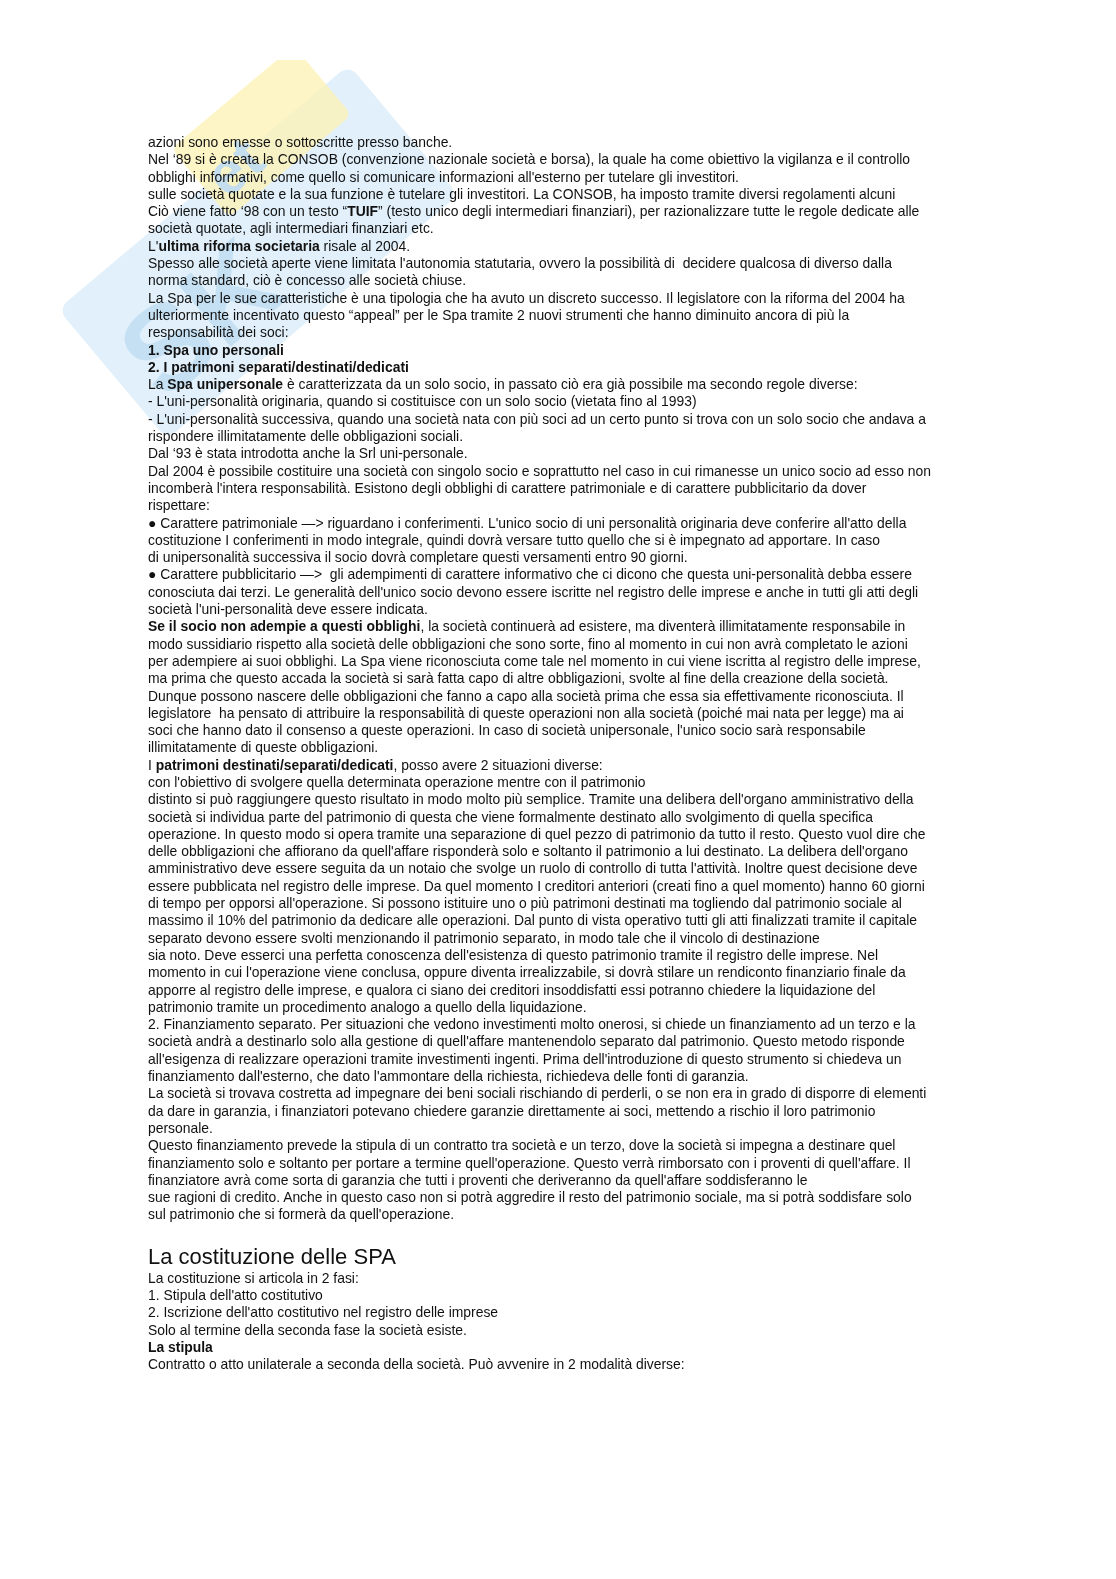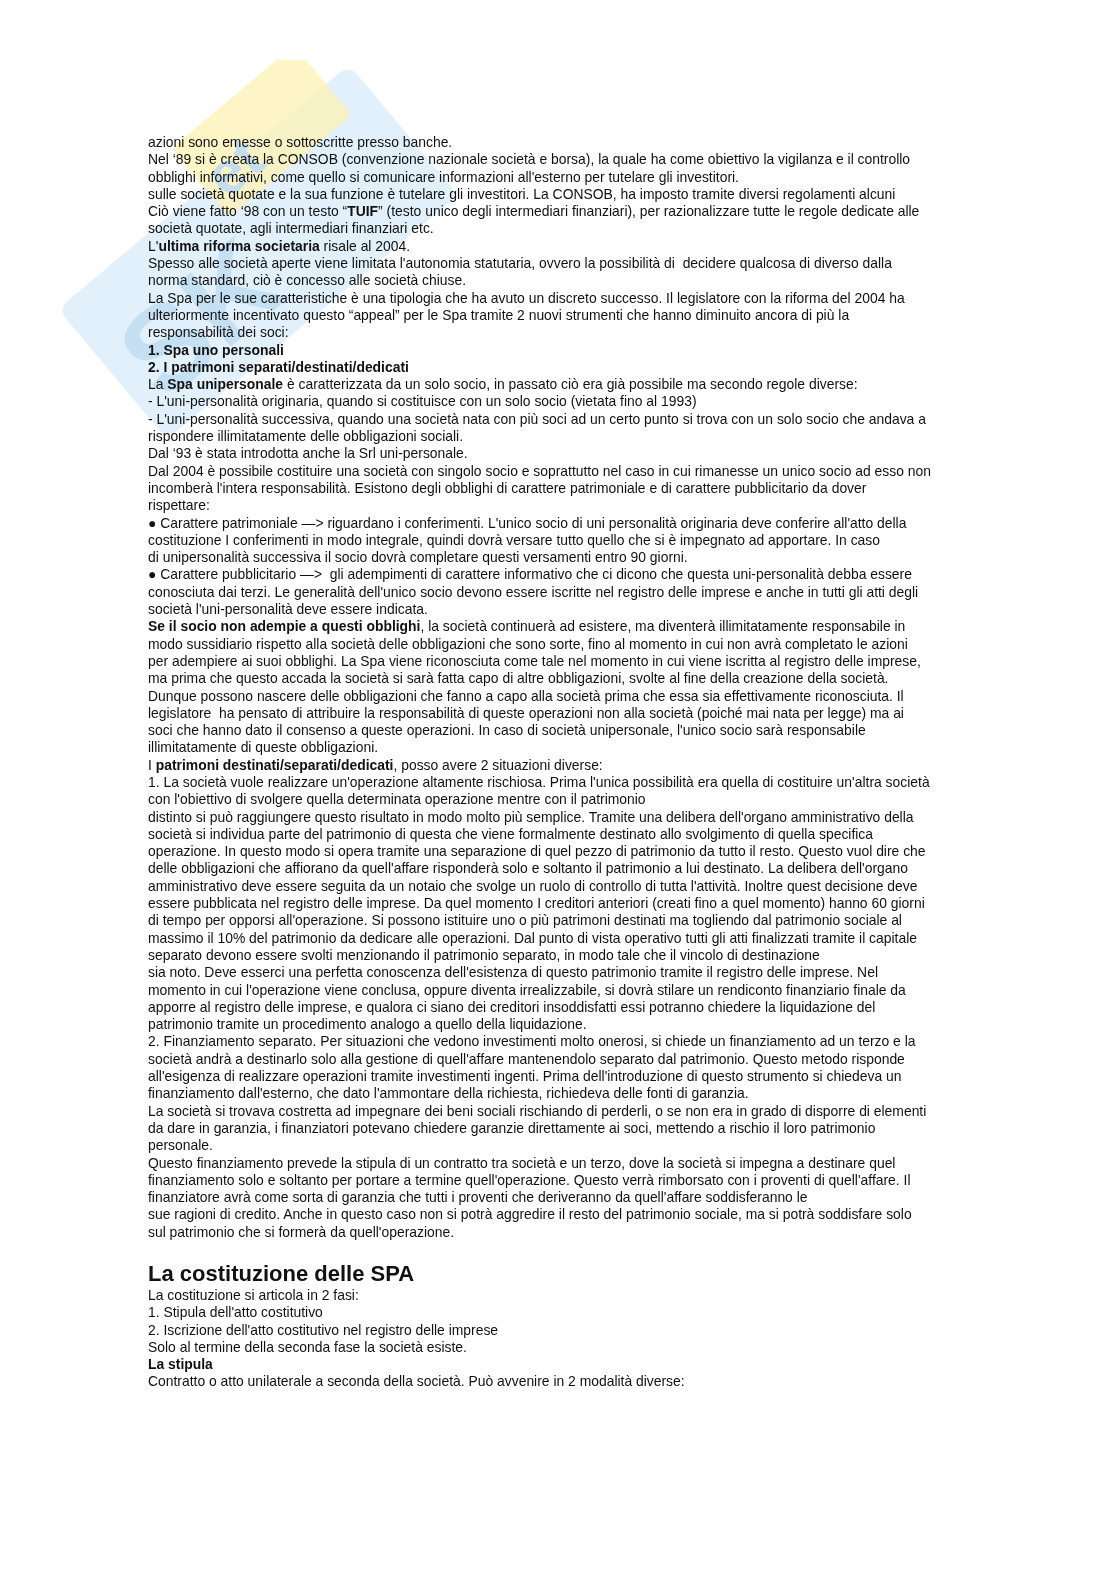--- a/index.html
+++ b/index.html
@@ -2,21 +2,21 @@
 <html><head>
 <meta charset="utf-8">
 <style>
   html, body { margin: 0; padding: 0; background: #ffffff; }
   body { width: 1116px; height: 1579px; position: relative; overflow: hidden;
          font-family: "Liberation Sans", sans-serif; color: #111; }
   .watermark { position: absolute; left: 20px; top: 60px; width: 480px; height: 420px; pointer-events: none; }
   .page { position: absolute; left: 148px; top: 134px; width: 850px; font-size: 13.9px; line-height: 17.3px; }
   .line { display: block; white-space: pre; }
   .b { font-weight: bold; }
-  .h1 { display: block; font-size: 22px; font-weight: bold; line-height: 26px; margin-top: 20px; }
+  .h1 { display: block; font-size: 22px; font-weight: normal; line-height: 26px; margin-top: 20px; }
 </style>
 </head>
 <body>
 
 <svg class="watermark" viewBox="0 0 480 420">
   <g transform="rotate(-40 240 210)">
     <rect x="60" y="110" width="380" height="170" rx="12" fill="#d7ebf8" opacity="0.75"></rect>
     <rect x="250" y="60" width="160" height="90" rx="8" fill="#fdf3b8" opacity="0.8"></rect>
     <text x="80" y="250" font-size="120" font-weight="bold" fill="#c2dff3" font-family="Liberation Sans, sans-serif" opacity="0.9">SK</text>
     <text x="260" y="135" font-size="60" font-weight="bold" fill="#bfdcf2" font-family="Liberation Sans, sans-serif" opacity="0.9">et</text>
@@ -54,21 +54,20 @@
     <span class="line">società l'uni-personalità deve essere indicata.</span>
     <span class="line"><span class="b">Se il socio non adempie a questi obblighi</span><span>, la società continuerà ad esistere, ma diventerà illimitatamente responsabile in</span></span>
     <span class="line">modo sussidiario rispetto alla società delle obbligazioni che sono sorte, fino al momento in cui non avrà completato le azioni</span>
     <span class="line">per adempiere ai suoi obblighi. La Spa viene riconosciuta come tale nel momento in cui viene iscritta al registro delle imprese,</span>
     <span class="line">ma prima che questo accada la società si sarà fatta capo di altre obbligazioni, svolte al fine della creazione della società.</span>
     <span class="line">Dunque possono nascere delle obbligazioni che fanno a capo alla società prima che essa sia effettivamente riconosciuta. Il</span>
     <span class="line">legislatore  ha pensato di attribuire la responsabilità di queste operazioni non alla società (poiché mai nata per legge) ma ai</span>
     <span class="line">soci che hanno dato il consenso a queste operazioni. In caso di società unipersonale, l'unico socio sarà responsabile</span>
     <span class="line">illimitatamente di queste obbligazioni.</span>
     <span class="line"><span>I </span><span class="b">patrimoni destinati/separati/dedicati</span><span>, posso avere 2 situazioni diverse:</span></span>
-    <span class="line">1. La società vuole realizzare un'operazione altamente rischiosa. Prima l'unica possibilità era quella di costituire un'altra società</span>
     <span class="line">con l'obiettivo di svolgere quella determinata operazione mentre con il patrimonio</span>
     <span class="line">distinto si può raggiungere questo risultato in modo molto più semplice. Tramite una delibera dell'organo amministrativo della</span>
     <span class="line">società si individua parte del patrimonio di questa che viene formalmente destinato allo svolgimento di quella specifica</span>
     <span class="line">operazione. In questo modo si opera tramite una separazione di quel pezzo di patrimonio da tutto il resto. Questo vuol dire che</span>
     <span class="line">delle obbligazioni che affiorano da quell'affare risponderà solo e soltanto il patrimonio a lui destinato. La delibera dell'organo</span>
     <span class="line">amministrativo deve essere seguita da un notaio che svolge un ruolo di controllo di tutta l'attività. Inoltre quest decisione deve</span>
     <span class="line">essere pubblicata nel registro delle imprese. Da quel momento I creditori anteriori (creati fino a quel momento) hanno 60 giorni</span>
     <span class="line">di tempo per opporsi all'operazione. Si possono istituire uno o più patrimoni destinati ma togliendo dal patrimonio sociale al</span>
     <span class="line">massimo il 10% del patrimonio da dedicare alle operazioni. Dal punto di vista operativo tutti gli atti finalizzati tramite il capitale</span>
     <span class="line">separato devono essere svolti menzionando il patrimonio separato, in modo tale che il vincolo di destinazione</span>

